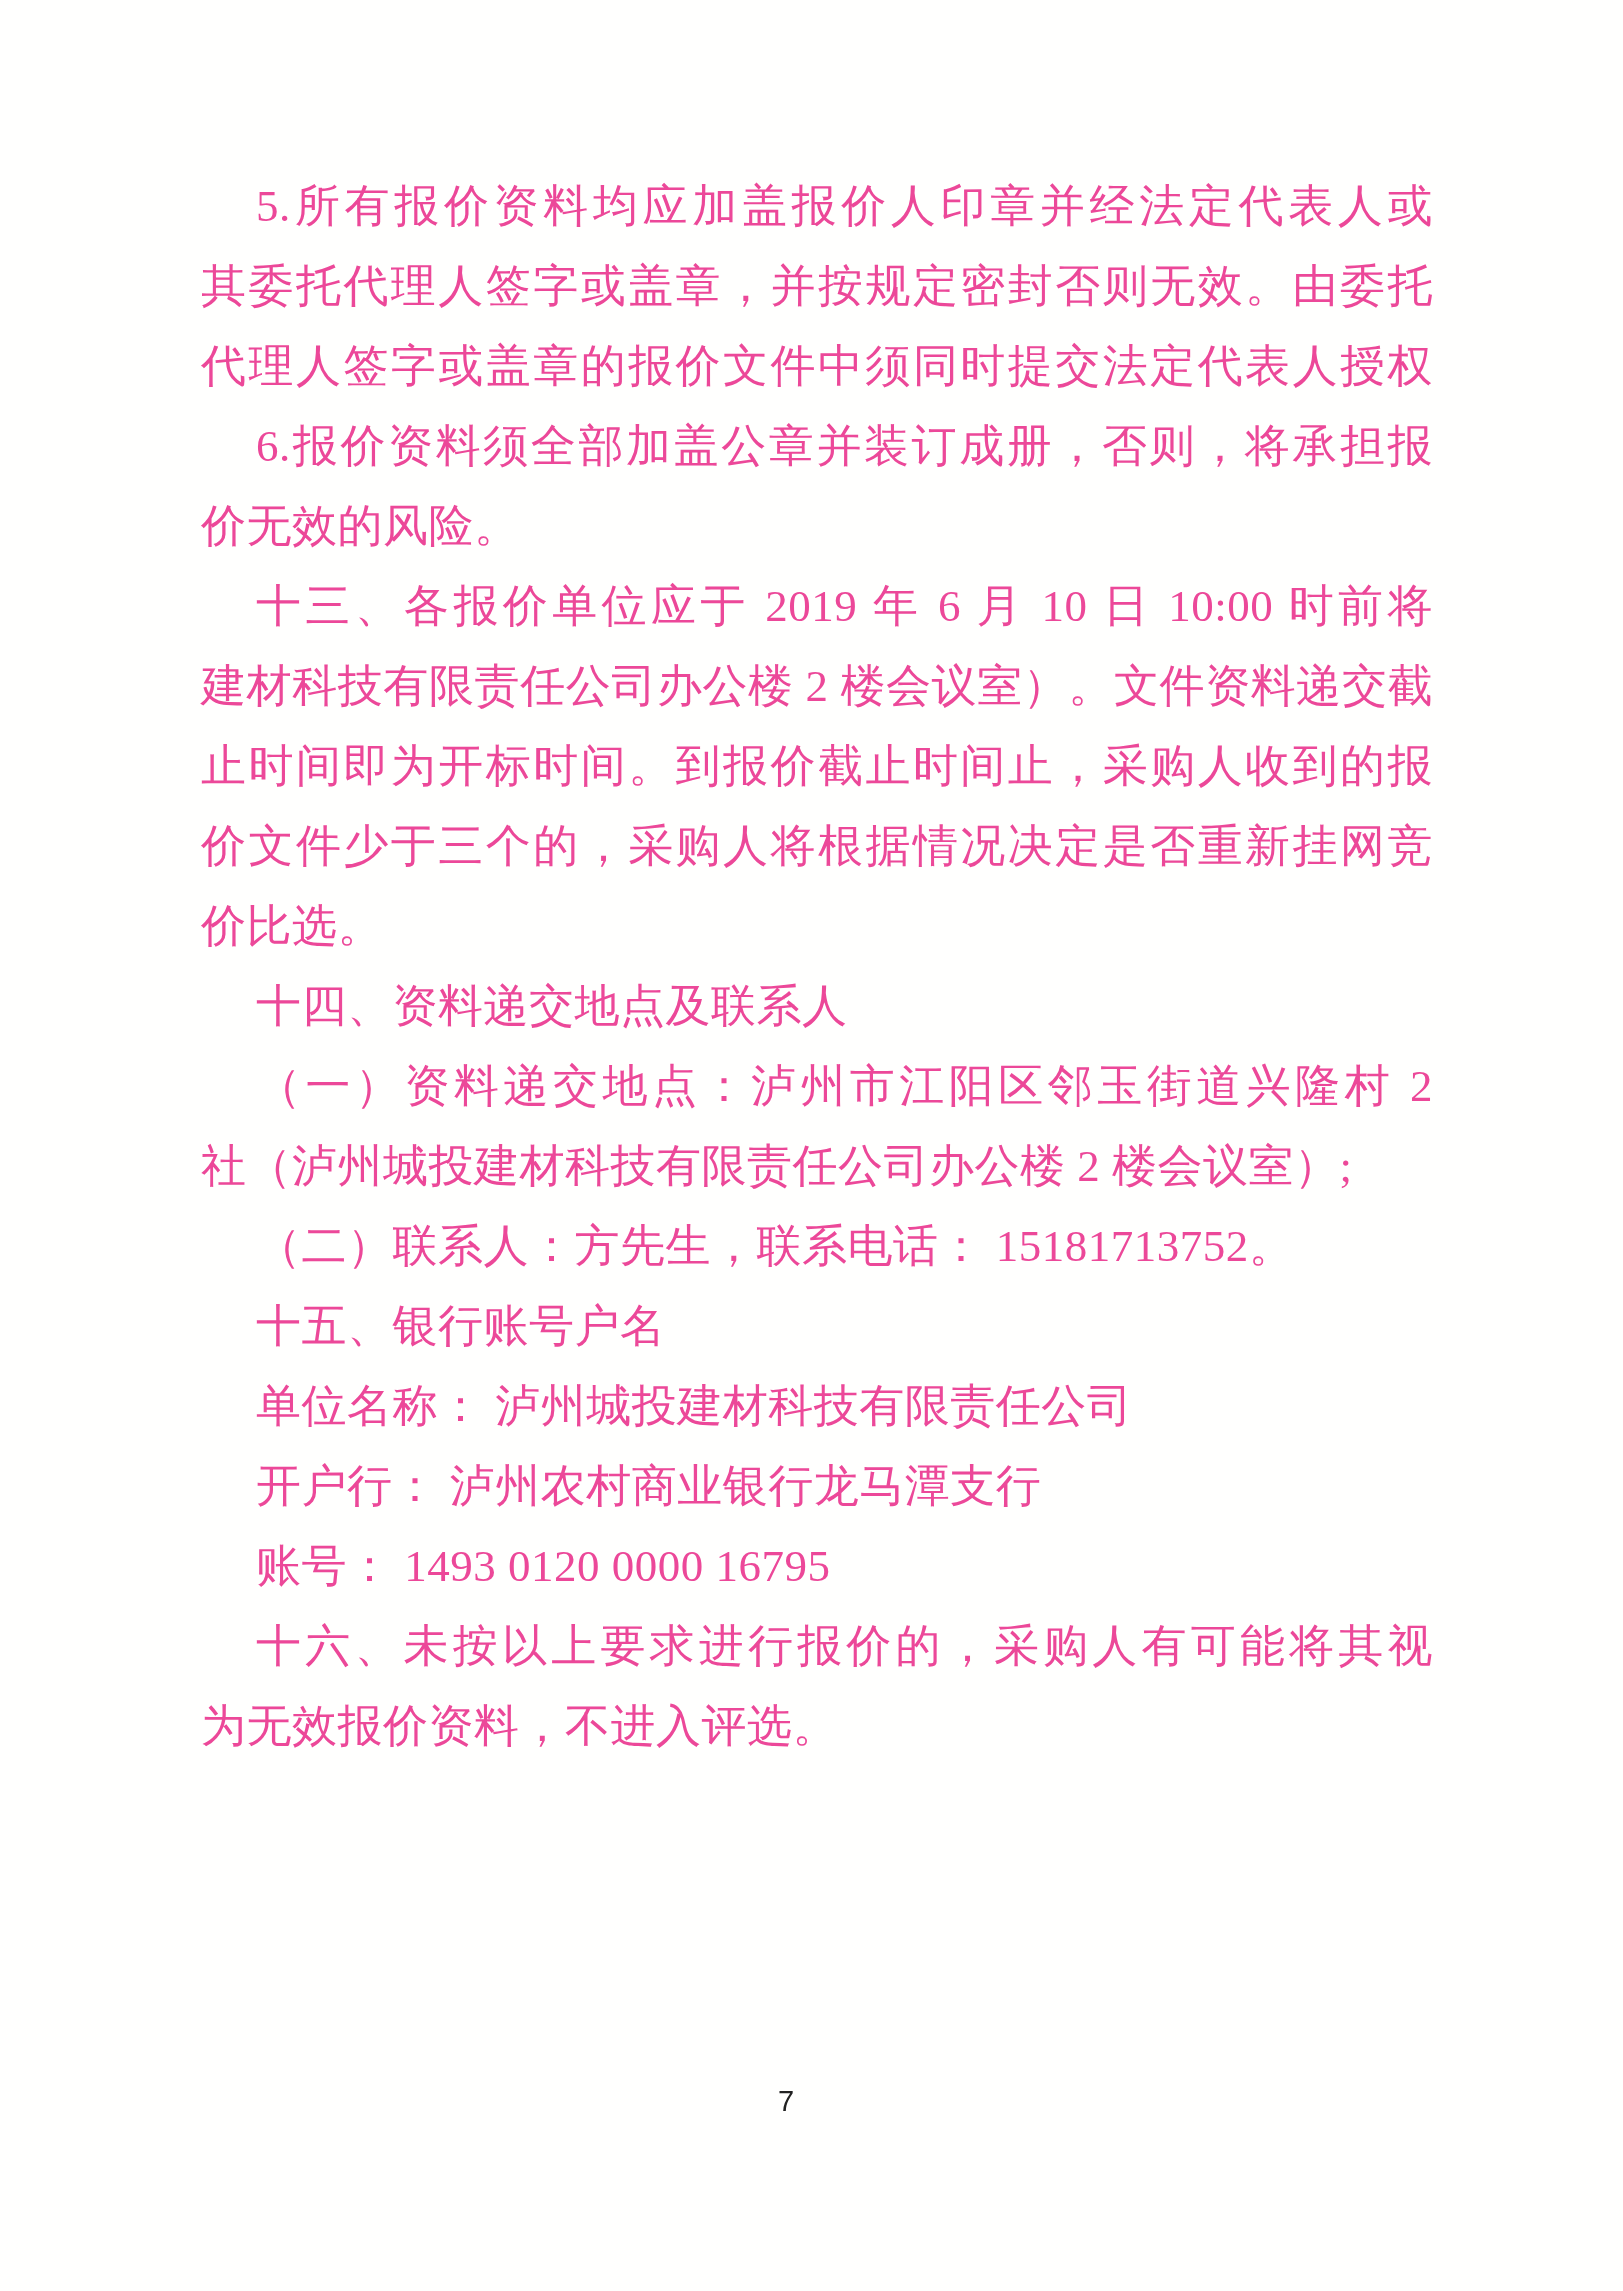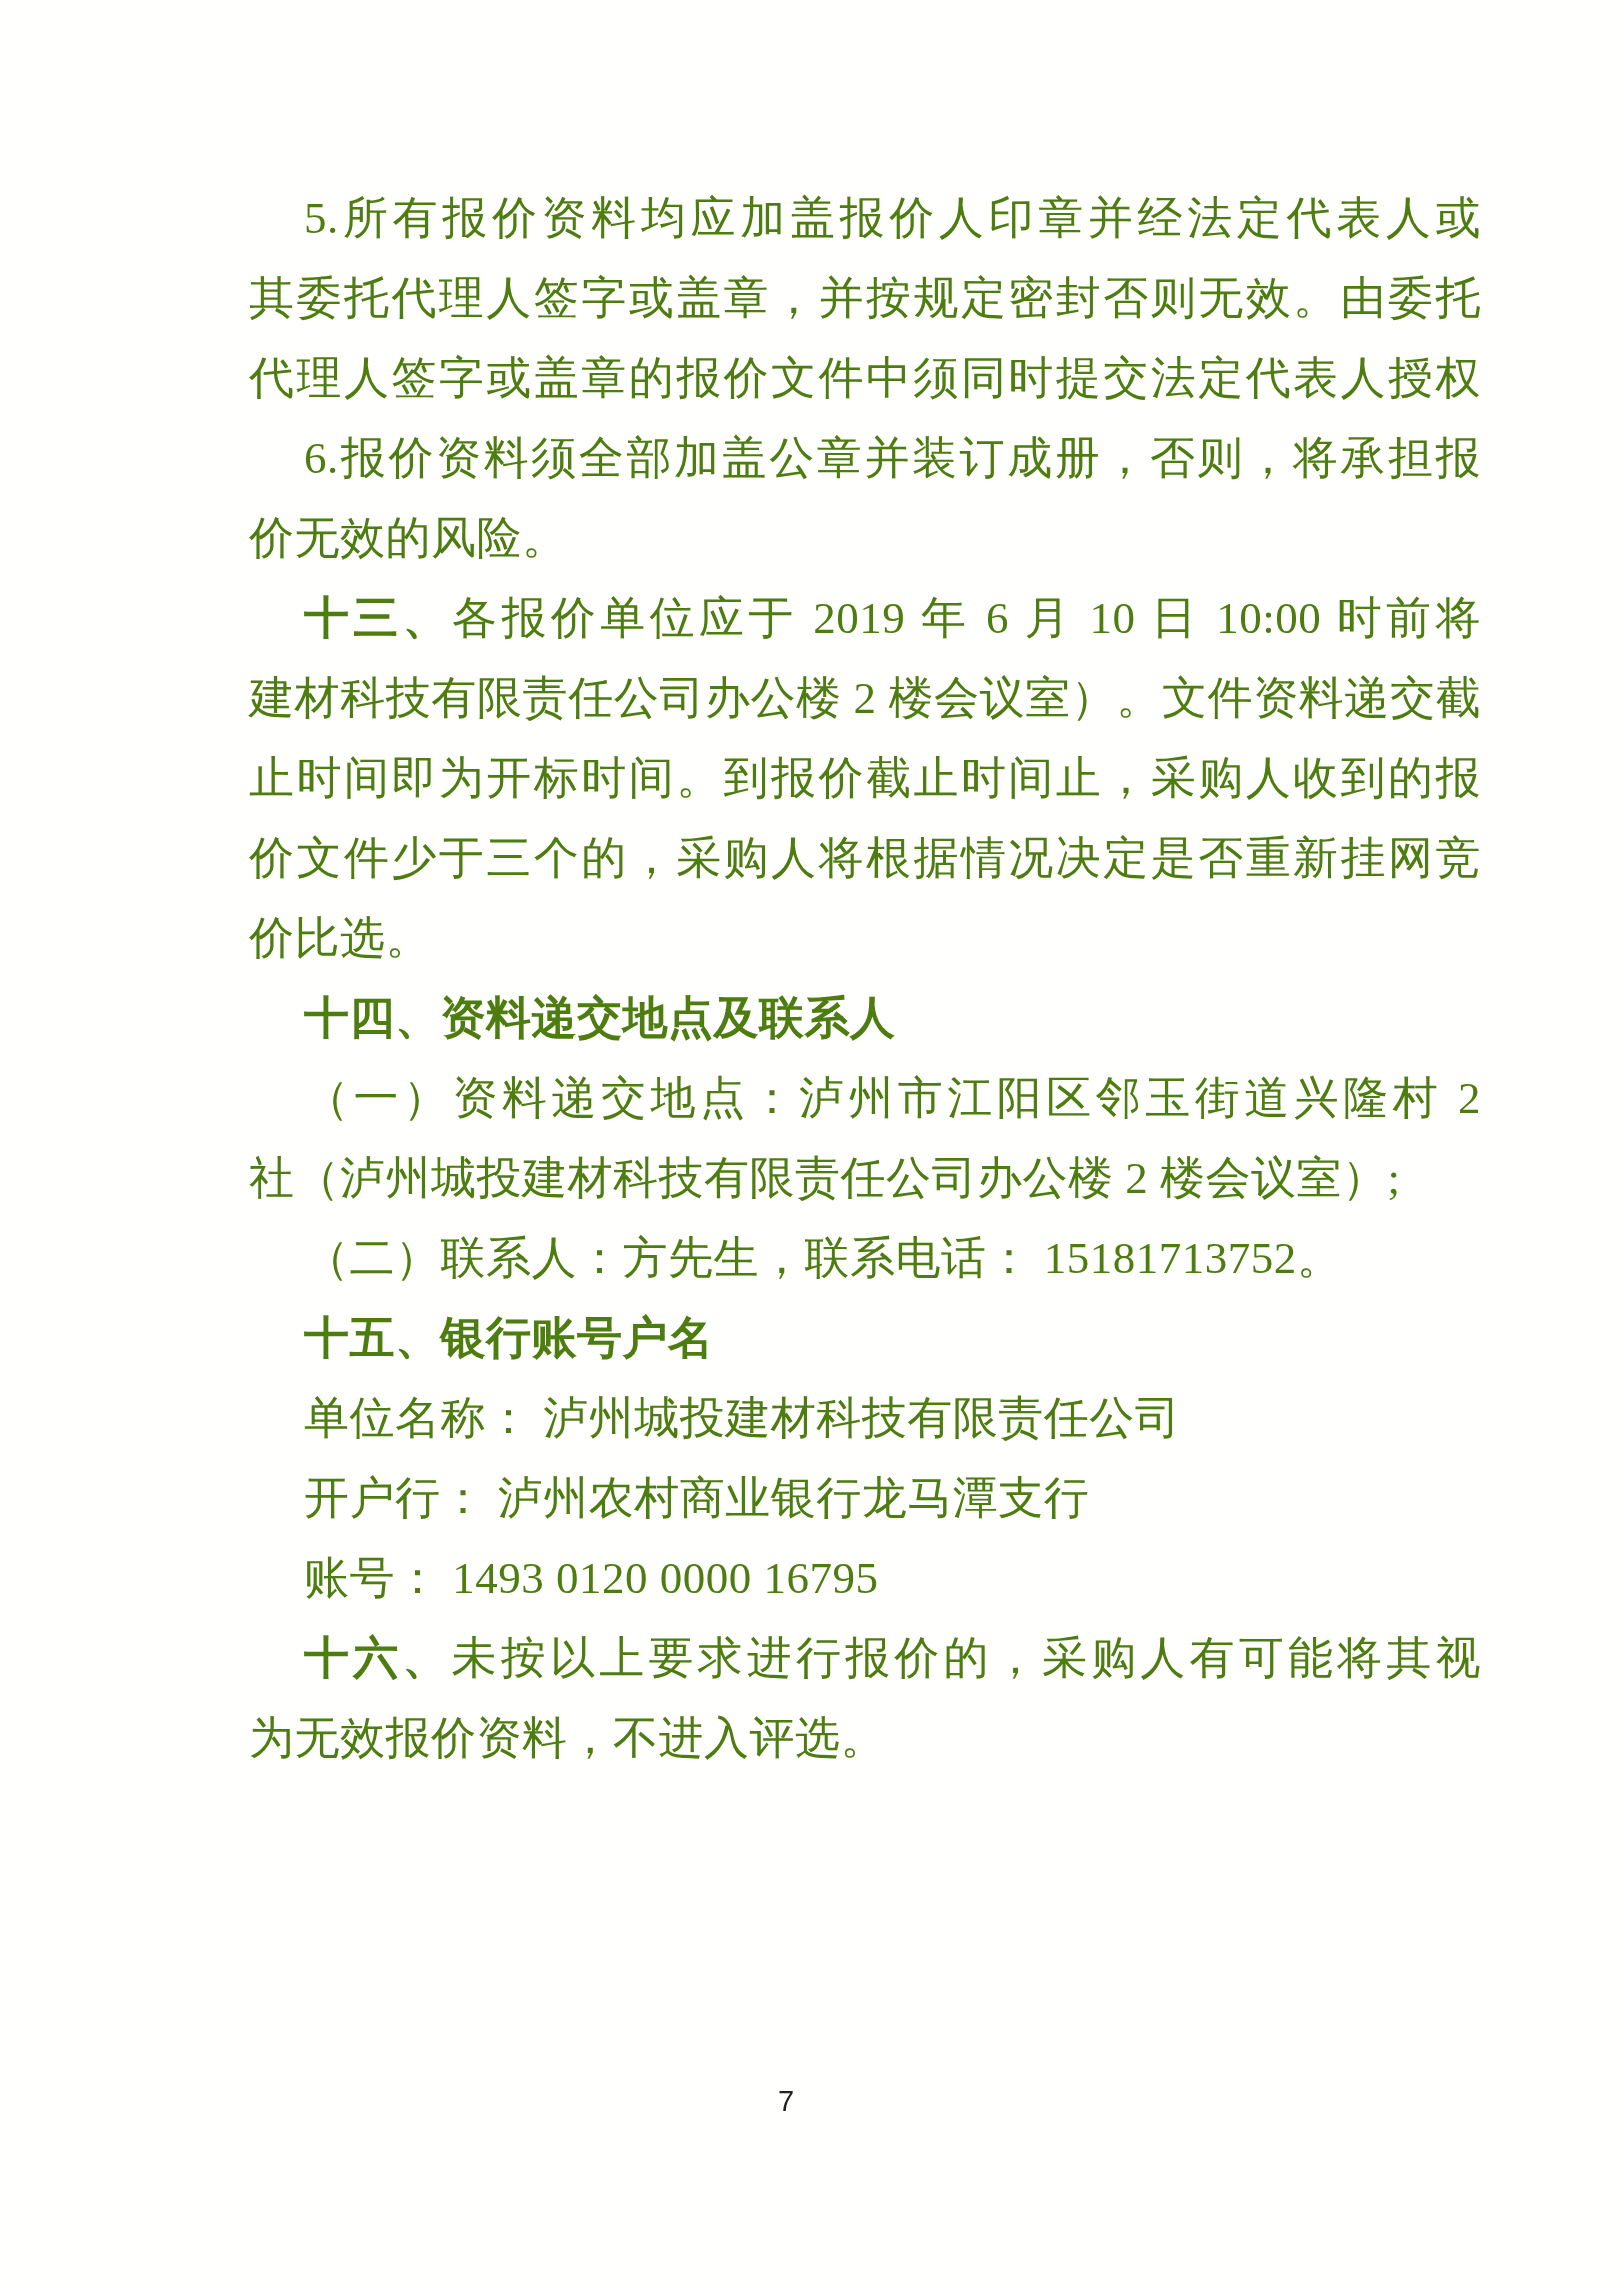--- a/index.html
+++ b/index.html
@@ -11,42 +11,41 @@
     position: relative;
     width: 1623px;
     height: 2292px;
     background: #fffffe;
     overflow: hidden;
     font-family: "Liberation Serif", serif;
   }
   .content {
     position: absolute;
     left: 201px;
-    top: 178px;
+    top: 166px;
     width: 1232px;
     font-size: 45px;
     line-height: 80px;
-    color: #4d7c0f;
+    color: #ec4899;
     letter-spacing: 0.5px;
-    margin-left: 48px;
   }
   .ln {
     min-height: 80px;
     white-space: pre-wrap;
   }
   
   .ind { text-indent: 55px; }
   
   .j {
     text-align: justify;
     text-align-last: justify;
   }
   
   .b {
-    font-weight: 700;
+    font-weight: 400;
   }
   .pagenum {
     position: absolute;
     top: 2084px;
     left: 778px;
     font-size: 29px;
     line-height: 35px;
     color: #222222;
     font-family: "Liberation Sans", sans-serif;
   }

